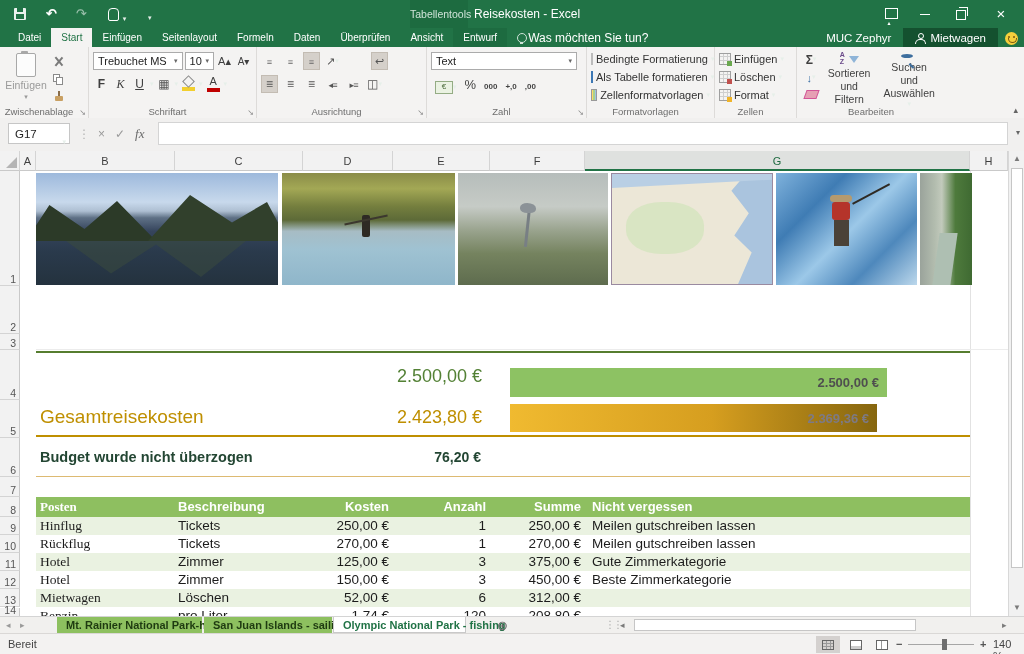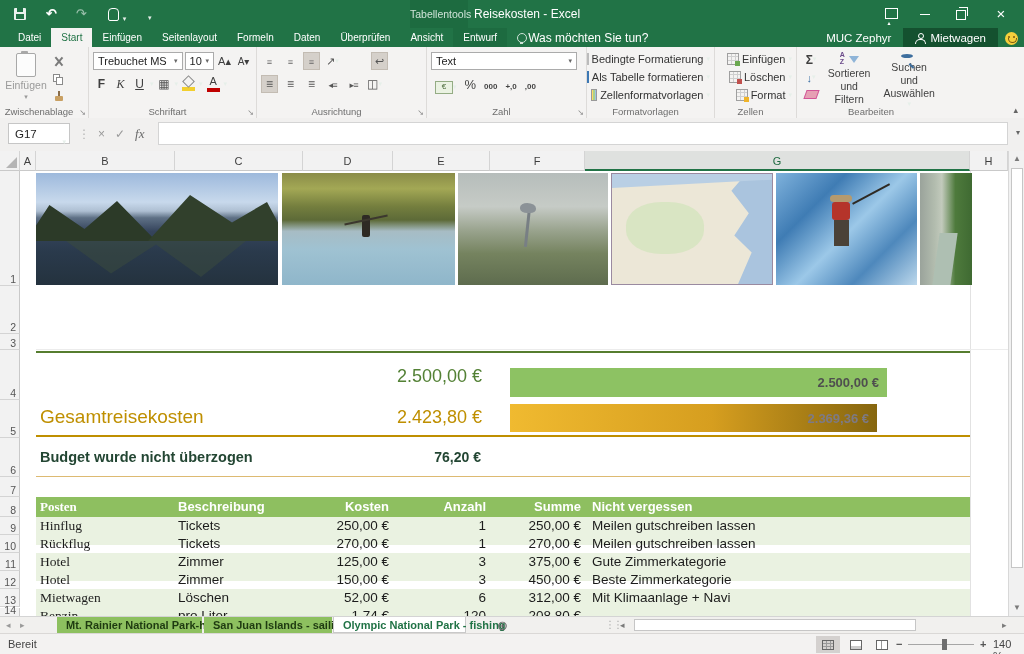--- a/index.html
+++ b/index.html
@@ -83,21 +83,21 @@
   .i-ind-l::before{content:"◂≡";color:#555;font-size:9px;letter-spacing:-1px;}
   .i-ind-r::before{content:"▸≡";color:#555;font-size:9px;letter-spacing:-1px;}
   .i-merge::before{content:"◫";color:#555;font-size:12px;}
   .pressed{background:#d5d0ca;border:1px solid #c3bcb3;box-sizing:border-box;}
   .i-euronote{width:16px;height:11px;border:1px solid #94ac84;background:#eaf2e2;display:inline-block;font-size:8px;color:#4a6a3a;text-align:center;line-height:10px;}
   .i-euronote::before{content:"€";}
   .i-percent::before{content:"%";font-size:13px;color:#444;}
   .i-000::before{content:"000";font-size:8px;font-weight:bold;color:#444;}
   .i-dinc::before{content:"+,0";font-size:8px;font-weight:bold;color:#444;}
   .i-ddec::before{content:",00";font-size:8px;font-weight:bold;color:#444;}
-  .stylerow{display:flex;align-items:center;gap:3px;font-size:11px;color:#333;height:18px;white-space:nowrap;justify-content:flex-end;}
+  .stylerow{display:flex;align-items:center;gap:3px;font-size:11px;color:#333;height:18px;white-space:nowrap;}
   .i-condfmt{width:12px;height:12px;display:inline-block;background:linear-gradient(180deg,#e06b5a 0 34%,#f4d264 34% 67%,#6aa84f 67% 100%);border:1px solid #bbb;box-sizing:border-box;}
   .i-astable{width:12px;height:12px;display:inline-block;border:1px solid #3d78b4;background:repeating-linear-gradient(180deg,#cfe0f0 0 3px,#fff 3px 6px);box-sizing:border-box;}
   .i-cellstyles{width:12px;height:12px;display:inline-block;border:1px solid #999;background:linear-gradient(90deg,#ffd966 0 33%,#a9d18e 33% 66%,#9dc3e6 66% 100%);box-sizing:border-box;}
   .grid-ico{width:12px;height:12px;border:1px solid #9f9f9f;background:
     repeating-linear-gradient(0deg,transparent 0 3px,#cfcfcf 3px 4px),
     repeating-linear-gradient(90deg,transparent 0 3px,#cfcfcf 3px 4px);
     display:inline-block;position:relative;box-sizing:border-box;}
   .grid-ico.ins::after{content:"";position:absolute;right:-2px;bottom:-2px;width:5px;height:5px;background:#6aa84f;}
   .grid-ico.del::after{content:"";position:absolute;right:-2px;bottom:-2px;width:5px;height:5px;background:#c0504d;}
   .grid-ico.fmt::after{content:"";position:absolute;right:-2px;bottom:-2px;width:5px;height:5px;background:#f0b429;}
@@ -142,21 +142,21 @@
   .val-gold{position:absolute;left:330px;top:398px;width:152px;height:38px;line-height:38px;font-size:18px;color:#bf8f00;text-align:right;}
   .lbl-note{position:absolute;left:40px;top:439px;height:37px;line-height:37px;font-size:14.5px;font-weight:bold;color:#234633;text-align:right;}
   .val-note{position:absolute;left:330px;top:439px;width:151px;height:37px;line-height:37px;font-size:14px;font-weight:bold;color:#234633;text-align:right;}
   .dbar{position:absolute;left:510px;overflow:hidden;}
   .dbar-green{top:368px;width:377px;height:29px;background:#8dc263;}
   .dbar-gold{top:404px;width:367px;height:28px;background:linear-gradient(90deg,#f0ba30 0%,#d69e1f 55%,#86660f 100%);}
   .dbar-label{position:absolute;right:8px;top:0;bottom:0;display:flex;align-items:center;font-size:13px;font-weight:bold;}
   .dbar-green .dbar-label{color:#4f4f4f;}
   .dbar-gold .dbar-label{color:#7d7a85;}
   .thead{position:absolute;left:36px;top:497px;width:934px;height:20px;background:#8ebf60;color:#fff;font-weight:bold;}
-  .trow{position:absolute;left:36px;width:934px;height:28px;color:#1c1c1c;}
+  .trow{position:absolute;left:36px;width:934px;height:18px;color:#1c1c1c;}
   .trow.band{background:#eaf2e1;}
   .trow.clip{height:9px;overflow:hidden;}
   .tcell{position:absolute;top:0;height:100%;font-size:13.5px;line-height:18px;white-space:nowrap;overflow:hidden;}
   .thead .tcell{line-height:20px;font-size:13px;}
   .tc0{left:4px;width:132px;font-family:Liberation Serif, serif;}
   .tc1{left:142px;width:122px;}
   .tc2{left:264px;width:89px;text-align:right;}
   .tc3{left:359px;width:91px;text-align:right;}
   .tc4{left:456px;width:89px;text-align:right;}
   .tc5{left:556px;width:374px;}
@@ -551,21 +551,20 @@
     <span class="tcell tc3">3</span>
     <span class="tcell tc4">450,00 €</span>
     <span class="tcell tc5">Beste Zimmerkategorie</span>
   </div>
   <div class="trow band" style="top:589px;">
     <span class="tcell tc0">Mietwagen</span>
     <span class="tcell tc1">Löschen</span>
     <span class="tcell tc2">52,00 €</span>
     <span class="tcell tc3">6</span>
     <span class="tcell tc4">312,00 €</span>
-    <span class="tcell tc5">Mit Klimaanlage + Navi</span>
   </div>
   <div class="trow clip" style="top:607px;">
     <span class="tcell tc0">Benzin</span>
     <span class="tcell tc1">pro Liter</span>
     <span class="tcell tc2">1,74 €</span>
     <span class="tcell tc3">120</span>
     <span class="tcell tc4">208,80 €</span>
     <span class="tcell tc5"></span>
   </div>
 

